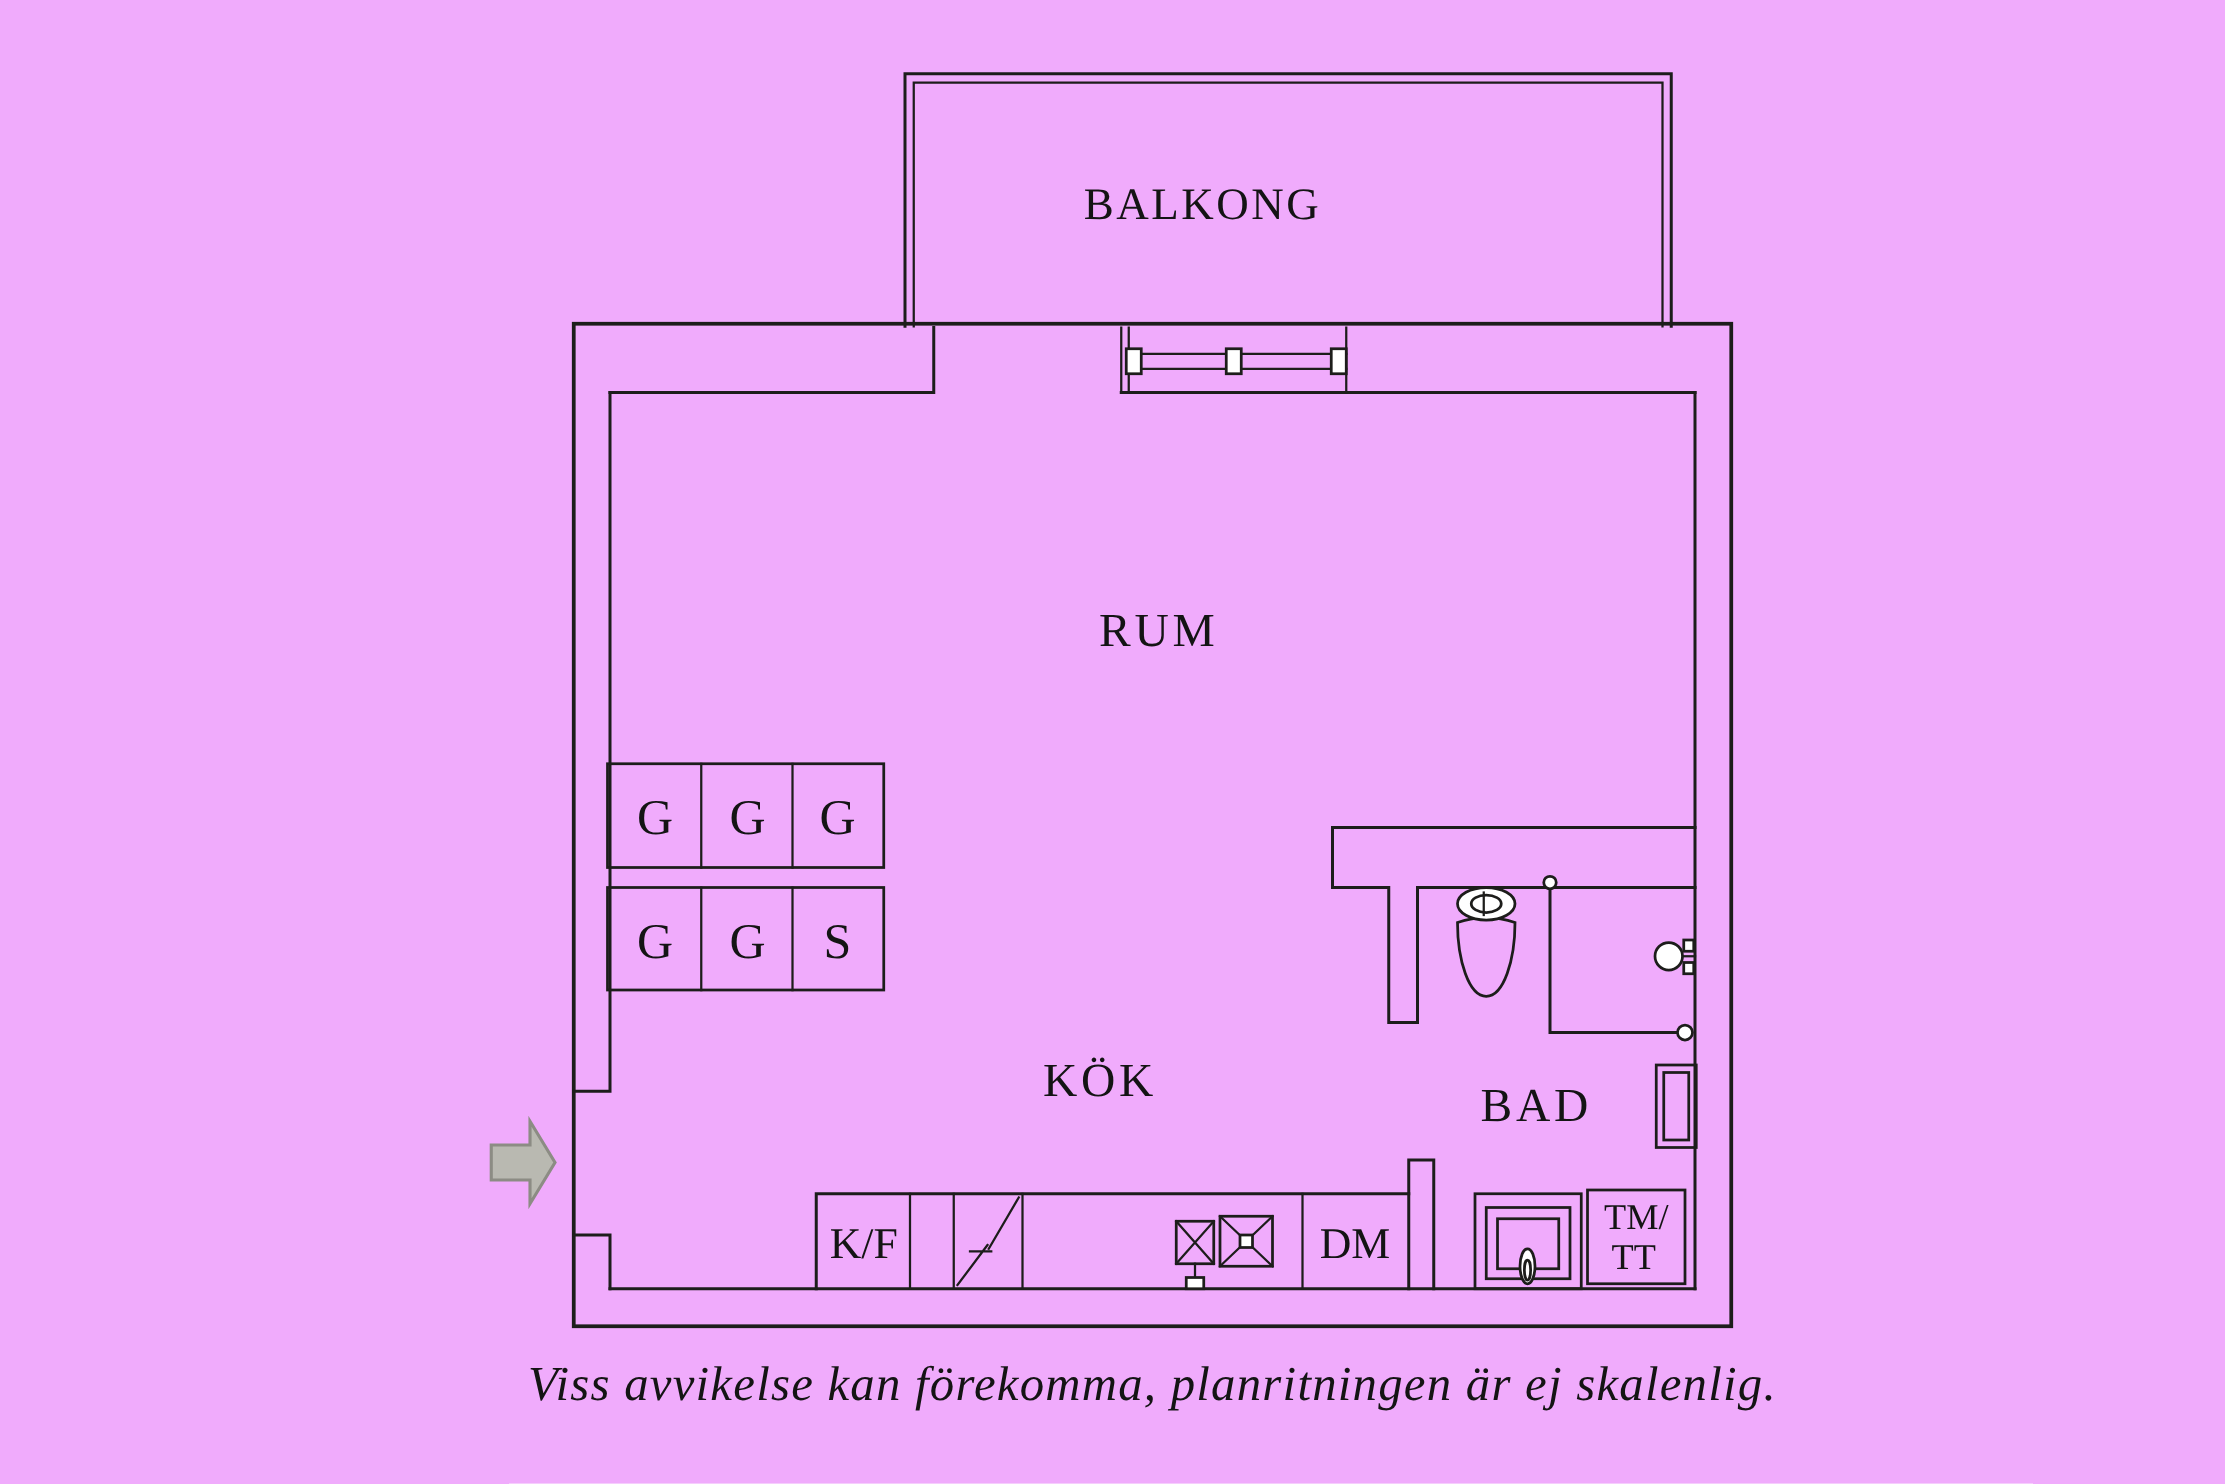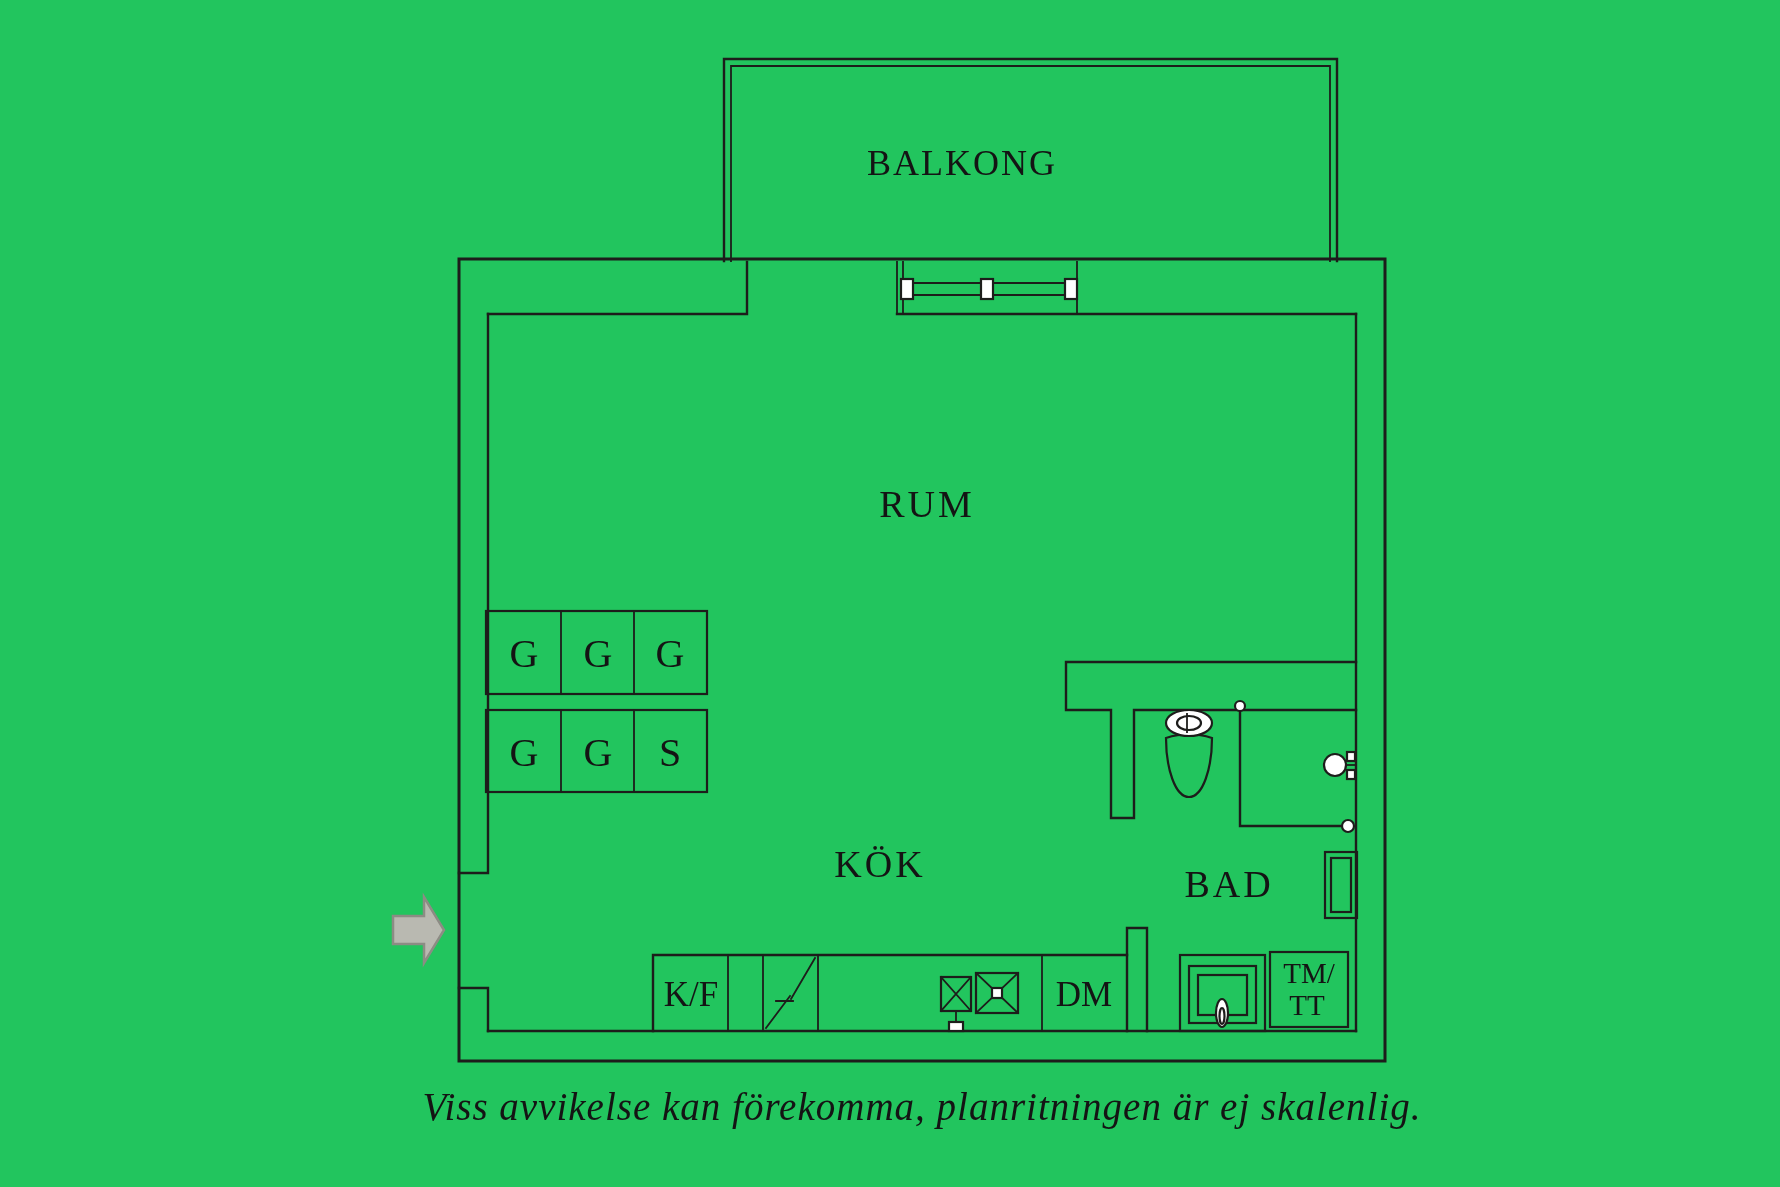--- a/index.html
+++ b/index.html
@@ -1,16 +1,16 @@
 <!DOCTYPE html>
 <html><head>
 <meta charset="utf-8">
 <style>
   html,body{margin:0;padding:0;background:#ffffff;}
-  .stage{position:relative;width:1780px;height:1187px;background:#22c55e;overflow:hidden;
+  .stage{position:relative;width:1780px;height:1187px;background:#f0abfc;overflow:hidden;
          font-family:"Liberation Serif", "DejaVu Serif", serif;}
   svg{display:block;}
   .wall{stroke:#1d1d1b;stroke-width:3;fill:none;stroke-linecap:square;}
   .wall2{stroke:#1d1d1b;stroke-width:2.4;fill:none;stroke-linecap:square;}
   .thin{stroke:#1d1d1b;stroke-width:1.8;fill:none;stroke-linecap:square;}
   .fix{stroke:#1d1d1b;stroke-width:2.2;fill:#ffffff;}
   .fixnf{stroke:#1d1d1b;stroke-width:2.2;fill:none;}
   text{fill:#141414;}
   .room-label{font-size:38px;letter-spacing:3px;text-anchor:middle;}
   .balkong-label{font-size:36px;letter-spacing:2px;text-anchor:middle;}

